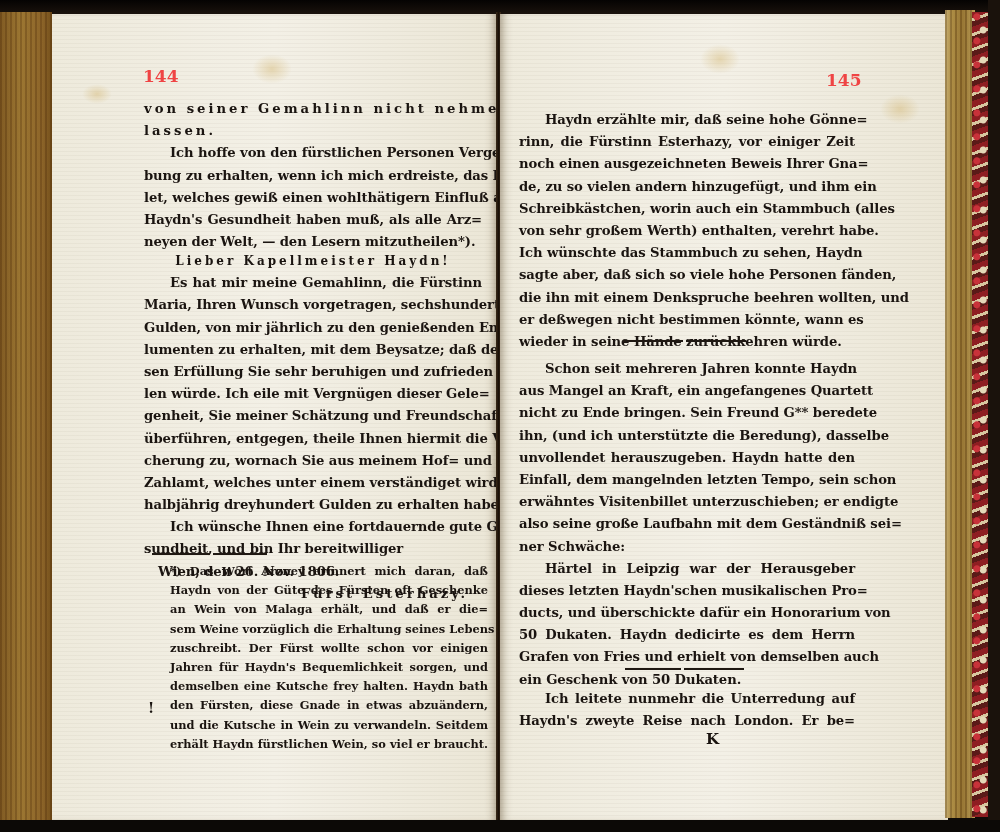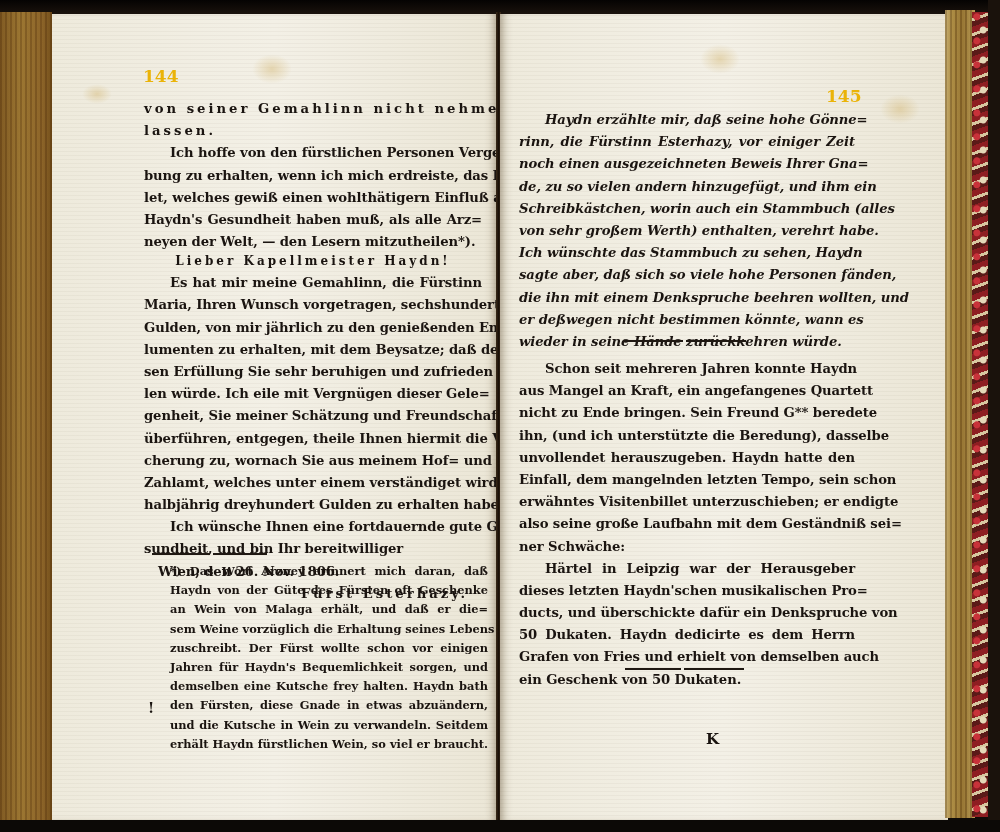--- a/index.html
+++ b/index.html
@@ -69,21 +69,21 @@
   }
   .line { white-space: nowrap; text-align: justify; text-align-last: justify; height: 22.2px; }
   .line.last { text-align-last: left; }
   .line.indent { padding-left: 26px; }
   .line.center { text-align: center; text-align-last: center; }
   .line.right { text-align: center; text-align-last: right; }
   .line.sig { padding-left: 14px; text-align-last: left; }
   .spaced { letter-spacing: 3px; }
   .page-num {
     position: absolute; font-family: "DejaVu Serif", serif; font-weight: bold;
-    font-size: 17px; color: #eab308;
+    font-size: 17px; color: #ef4444;
   }
   .rule {
     position: absolute; height: 2px; background: #1f1812;
   }
   .footnote {
     position: absolute; font-family: "DejaVu Serif", serif; color: #1a1410;
     font-weight: bold; font-size: 11.4px; line-height: 19.2px;
   }
   .footnote .line { height: 19.2px; }
   .catchword { position: absolute; font-family: "DejaVu Serif", serif; font-weight: bold; font-size: 15px; color: #1a1410; }
@@ -149,23 +149,23 @@
   </div>
   <div class="mark" style="left:148px;top:700px;">!</div>
 
   <div class="gutter"></div>
 
   <div class="page right">
     <div class="stain" style="left:200px;top:30px;width:40px;height:30px;"></div>
     <div class="stain" style="left:380px;top:80px;width:40px;height:30px;"></div>
   </div>
 
-  <div class="page-num" style="left:826px;top:86px;">145</div>
-
-  <div class="text-block" style="left:519px;top:109px;width:336px;font-style:italic;">
+  <div class="page-num" style="left:826px;top:70px;">145</div>
+
+  <div class="text-block" style="left:519px;top:109px;width:336px;">
     <div class="line indent">Haydn erzählte mir, daß seine hohe Gönne=</div>
     <div class="line">rinn, die Fürstinn Esterhazy, vor einiger Zeit</div>
     <div class="line">noch einen ausgezeichneten Beweis Ihrer Gna=</div>
     <div class="line">de, zu so vielen andern hinzugefügt, und ihm ein</div>
     <div class="line">Schreibkästchen, worin auch ein Stammbuch (alles</div>
     <div class="line">von sehr großem Werth) enthalten, verehrt habe.</div>
     <div class="line">Ich wünschte das Stammbuch zu sehen, Haydn</div>
     <div class="line">sagte aber, daß sich so viele hohe Personen fänden,</div>
     <div class="line">die ihn mit einem Denkspruche beehren wollten, und</div>
     <div class="line">er deßwegen nicht bestimmen könnte, wann es</div>
@@ -180,28 +180,32 @@
     <div class="line">aus Mangel an Kraft, ein angefangenes Quartett</div>
     <div class="line">nicht zu Ende bringen. Sein Freund G** beredete</div>
     <div class="line">ihn, (und ich unterstützte die Beredung), dasselbe</div>
     <div class="line">unvollendet herauszugeben. Haydn hatte den</div>
     <div class="line">Einfall, dem mangelnden letzten Tempo, sein schon</div>
     <div class="line">erwähntes Visitenbillet unterzuschieben; er endigte</div>
     <div class="line">also seine große Laufbahn mit dem Geständniß sei=</div>
     <div class="line last">ner Schwäche:</div>
     <div class="line indent">Härtel in Leipzig war der Herausgeber</div>
     <div class="line">dieses letzten Haydn'schen musikalischen Pro=</div>
-    <div class="line">ducts, und überschickte dafür ein Denkspruche von</div>
+    <div class="line">ducts, und überschickte dafür ein Honorarium von</div>
     <div class="line">50 Dukaten. Haydn dedicirte es dem Herrn</div>
     <div class="line">Grafen von Fries und erhielt von demselben auch</div>
     <div class="line last">ein Geschenk von 50 Dukaten.</div>
   </div>
 
   <div class="rule" style="left:625px;top:668px;width:56px;"></div>
   <div class="rule" style="left:684px;top:668px;width:60px;"></div>
 
+  <div class="text-block" style="left:519px;top:688px;width:336px;">
+    <div class="line indent">Ich leitete nunmehr die Unterredung auf</div>
+    <div class="line">Haydn's zweyte Reise nach London. Er be=</div>
+  </div>
   <div class="catchword" style="left:706px;top:730px;">K</div>
 
   <div class="cover-right-edge"></div>
   <div class="cover-right-marble"></div>
   <div class="cover-right-outer"></div>
   <div class="bottom-shadow"></div>
 </div>
 
 </body></html>

